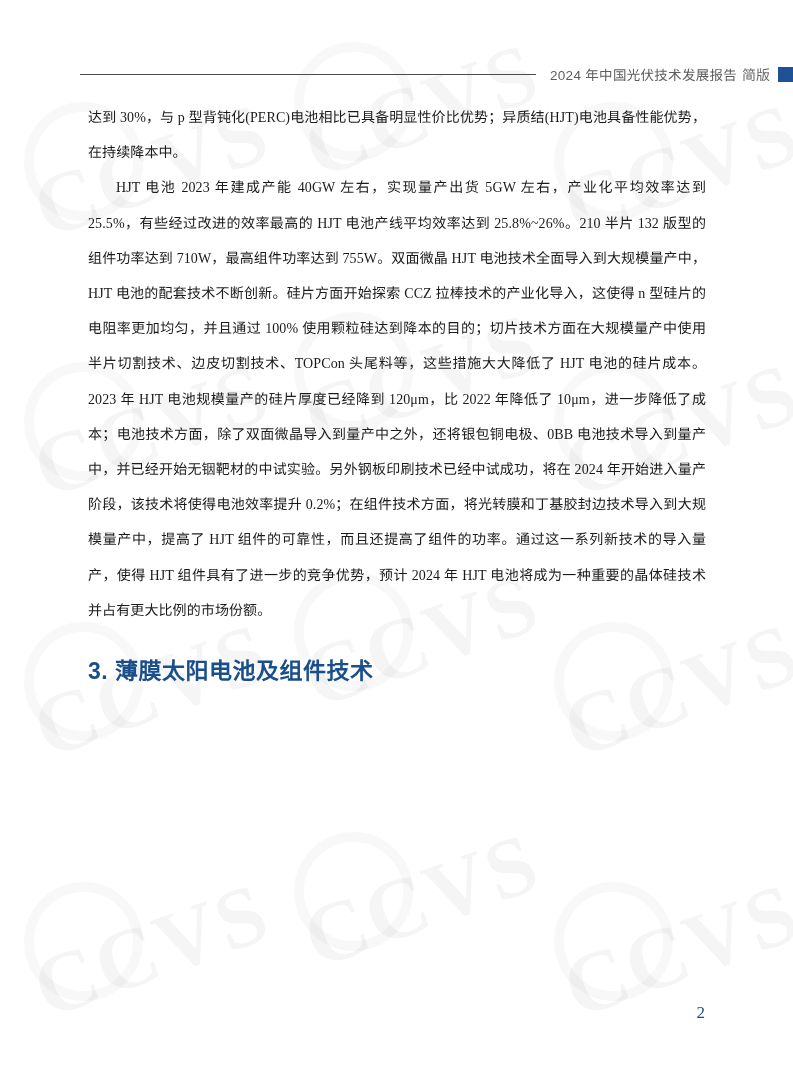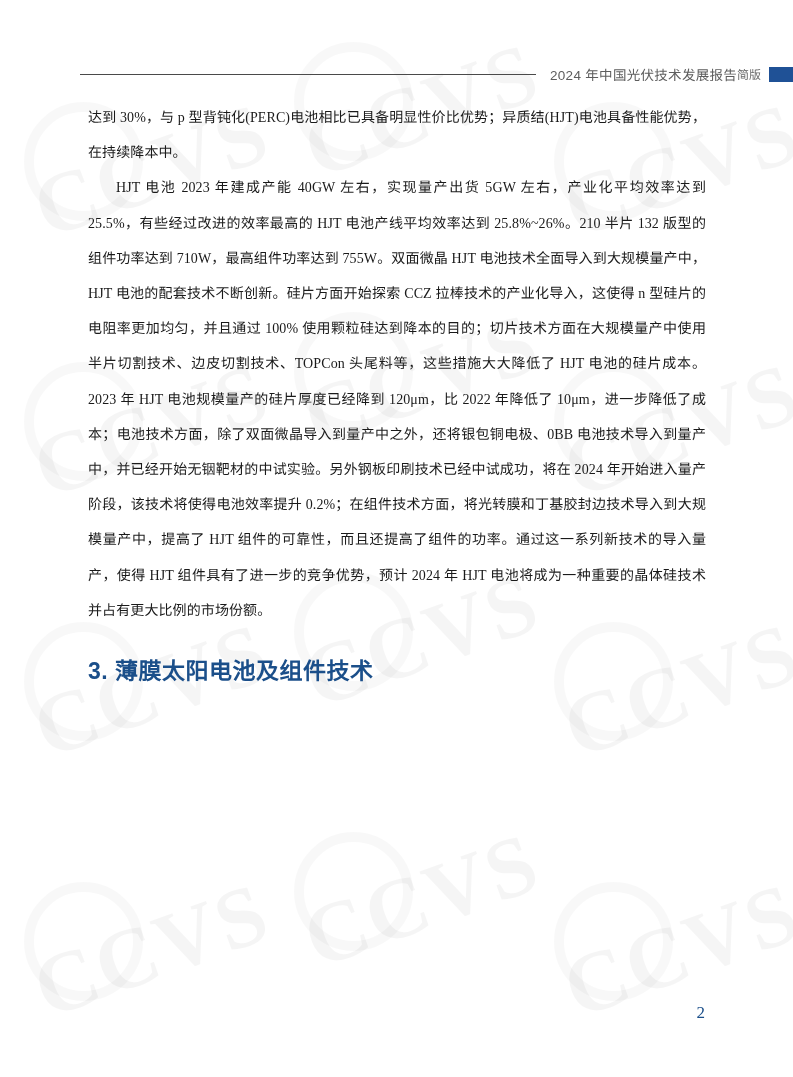--- a/index.html
+++ b/index.html
@@ -68,22 +68,23 @@
     flex: 0 0 auto;
     margin-left: 14px;
     font-family: "Liberation Sans", "DejaVu Sans", sans-serif;
     font-size: 13.5px;
     color: #5d5d5d;
     letter-spacing: 0.3px;
     white-space: nowrap;
   }
   .header-sub {
     flex: 0 0 auto;
+    margin-left: 5px;
     font-family: Liberation Serif, serif;
-    font-size: 12px;
+    font-size: 14px;
     color: #6a6a6a;
     white-space: nowrap;
   }
   .header-block {
     flex: 1 1 auto;
     height: 15px;
     margin-left: 8px;
     background: #1f5196;
   }
 

